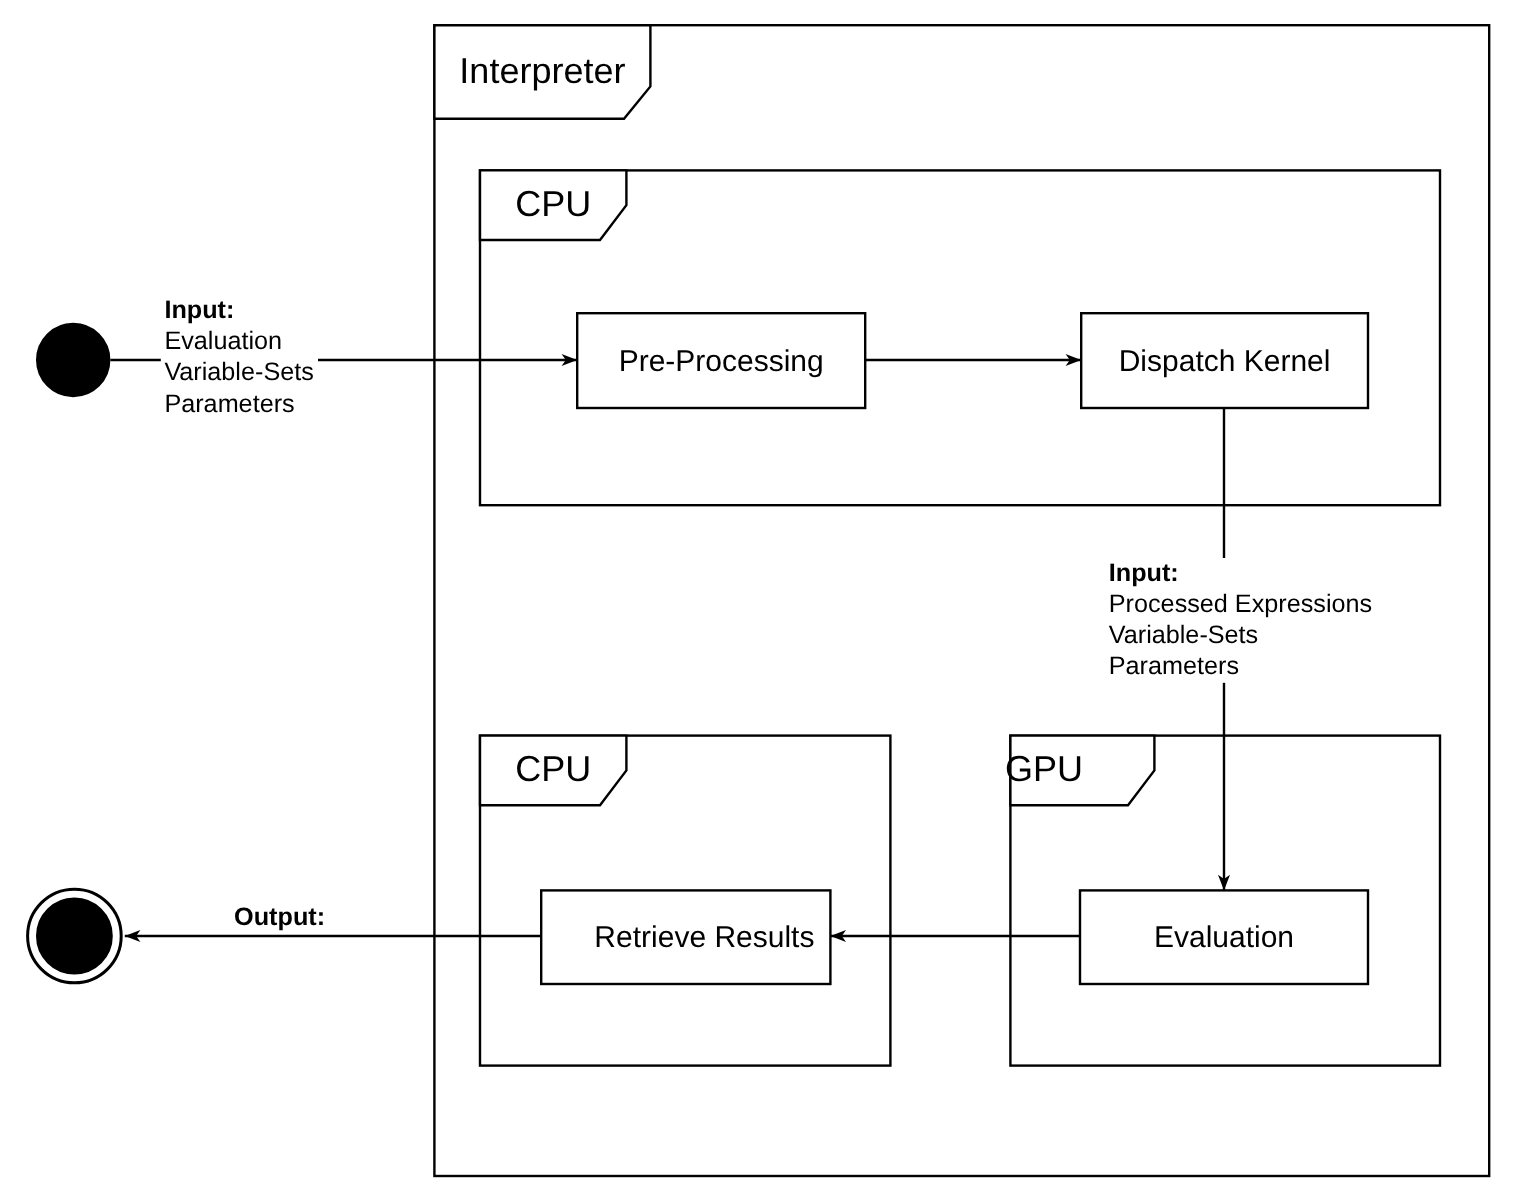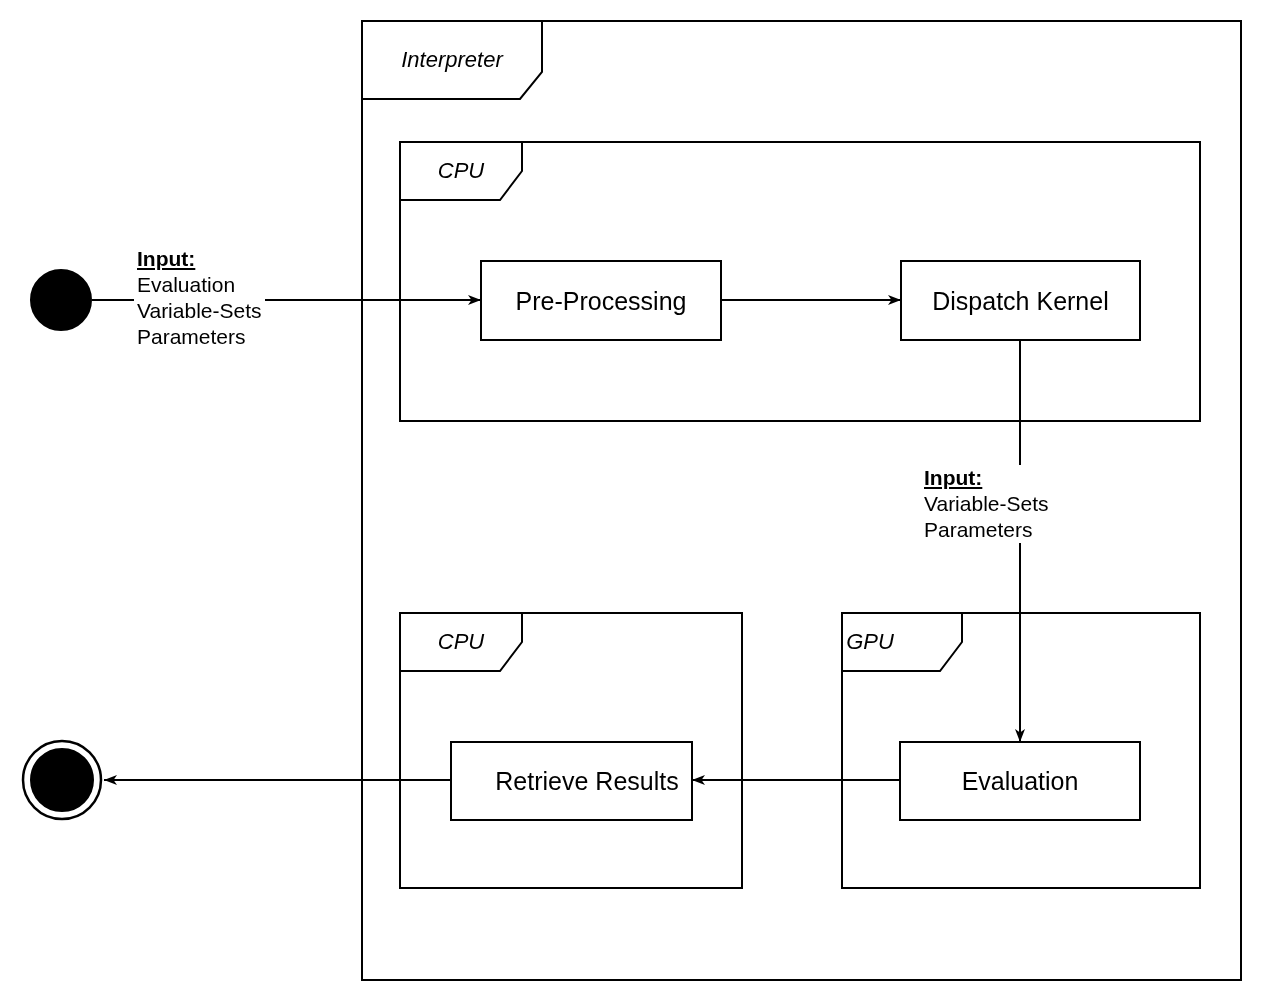--- a/index.html
+++ b/index.html
@@ -26,30 +26,30 @@
   .lbl {
     position: absolute;
     display: flex;
     align-items: center;
     justify-content: center;
     font-size: 25px;
     line-height: 1.2;
     white-space: nowrap;
     pointer-events: none;
   }
-  .frame-lbl { font-size: 22px; font-style: italic; }
+  .frame-lbl { font-size: 30px; }
   .edge-lbl {
     position: absolute;
     font-size: 21px;
     line-height: 26px;
     background: var(--bg);
     padding: 0 3px;
     white-space: nowrap;
   }
-  .edge-lbl .heading { font-weight: bold; text-decoration: underline; }
+  .edge-lbl .heading { font-weight: bold; }
   .edge-lbl.centered { text-align: center; }
 </style>
 </head>
 <body>
 
 <div class="canvas">
 
   <svg width="1262" height="1002" viewBox="0 0 1262 1002">
     <defs>
       <marker id="arrowhead" markerUnits="userSpaceOnUse" markerWidth="16" markerHeight="12" refX="14" refY="5.5" orient="auto">
@@ -97,20 +97,22 @@
 
   <div class="edge-lbl" style="left:134px; top:246px;">
     <div class="heading">Input:</div>
     <div>Evaluation</div>
     <div>Variable-Sets</div>
     <div>Parameters</div>
   </div>
 
   <div class="edge-lbl" style="left:921px; top:465px;">
     <div class="heading">Input:</div>
+    <div>Processed Expressions</div>
     <div>Variable-Sets</div>
     <div>Parameters</div>
   </div>
 
   <div class="edge-lbl centered" style="left:130px; top:752px; width:206px;">
+    <div class="heading">Output:</div>
   </div>
 
 </div>
 
 </body></html>

